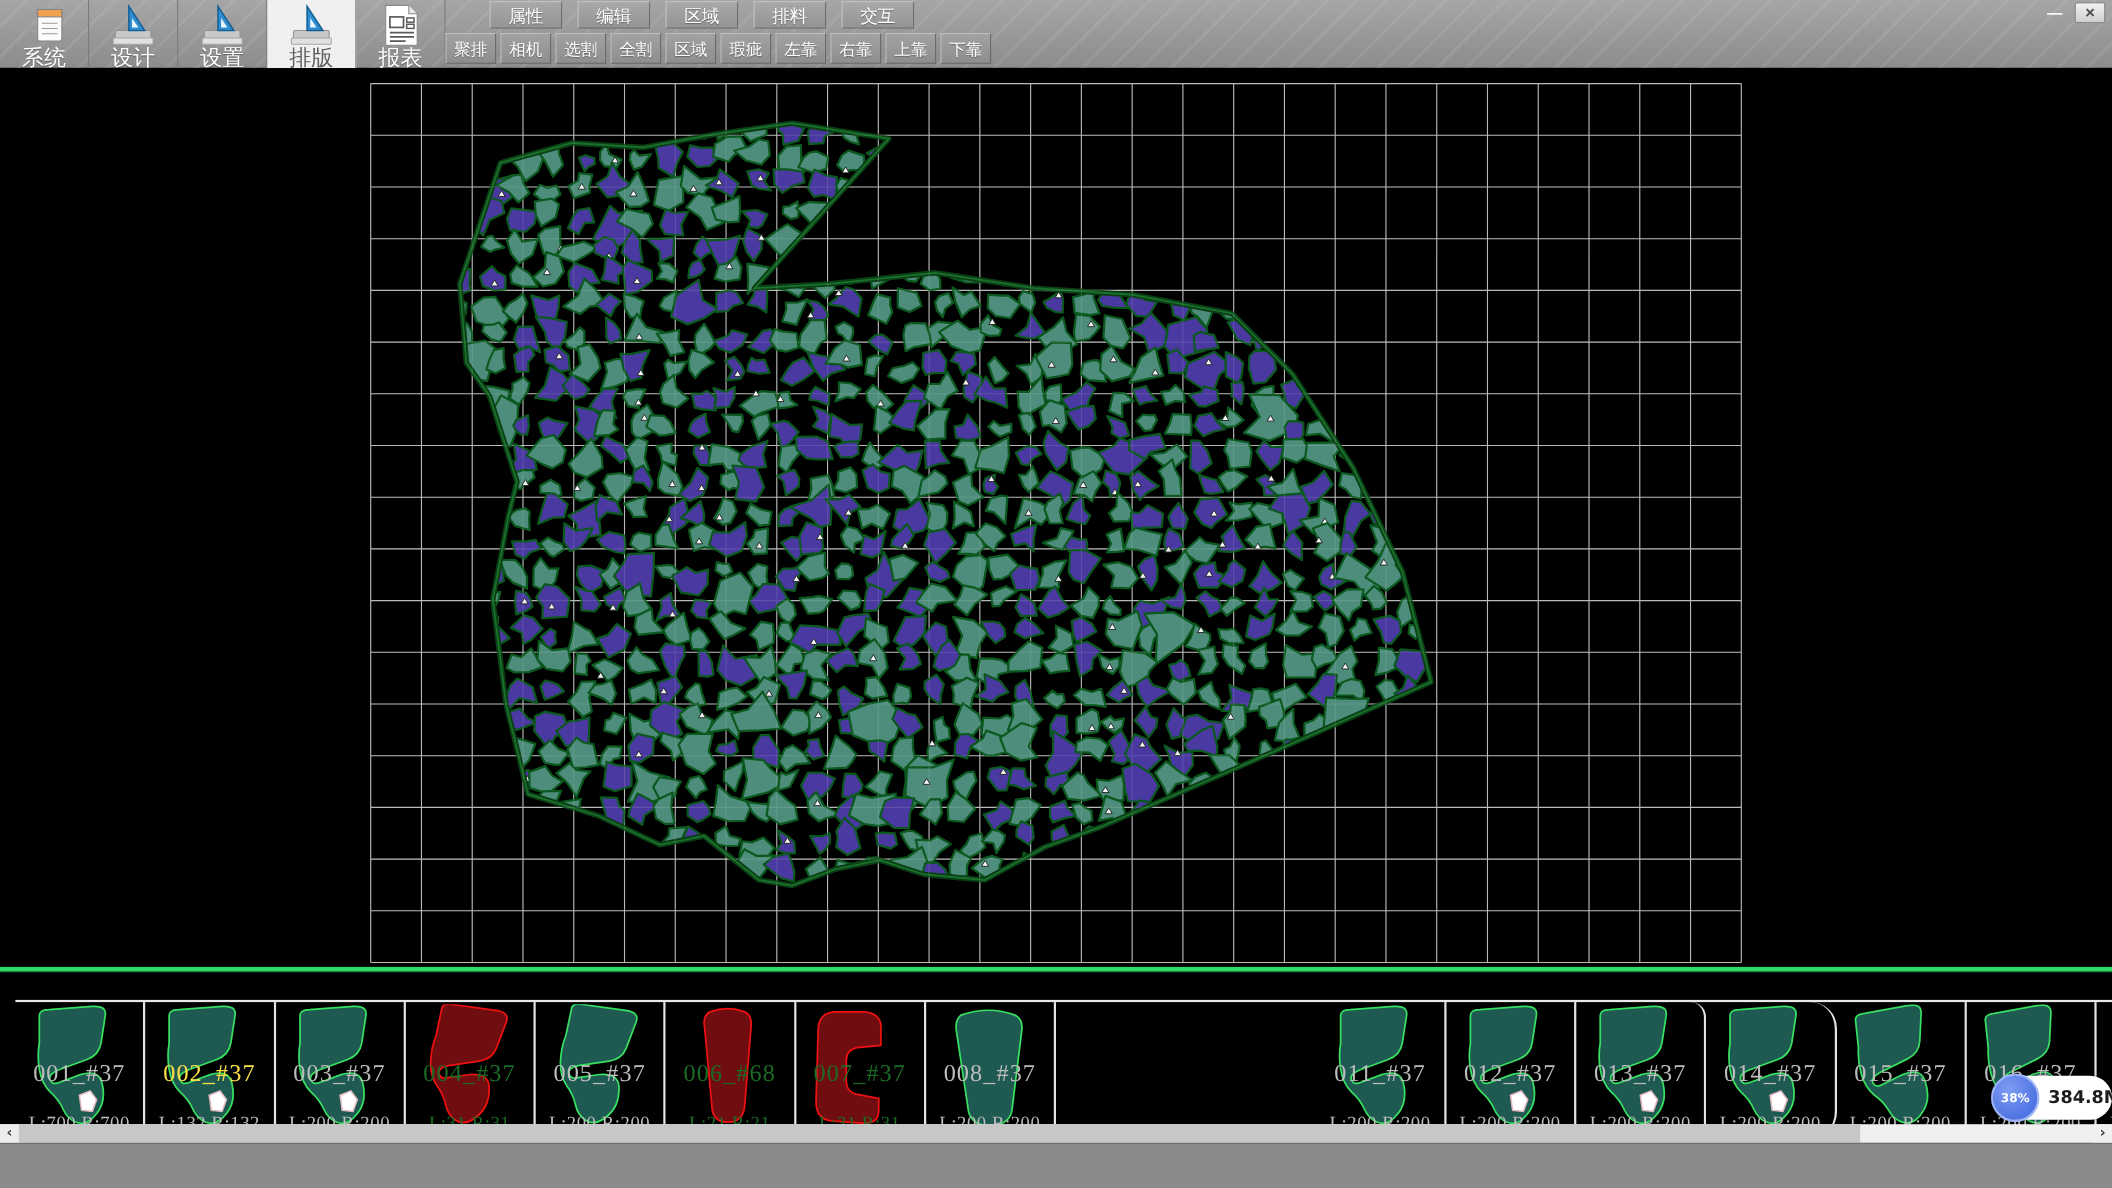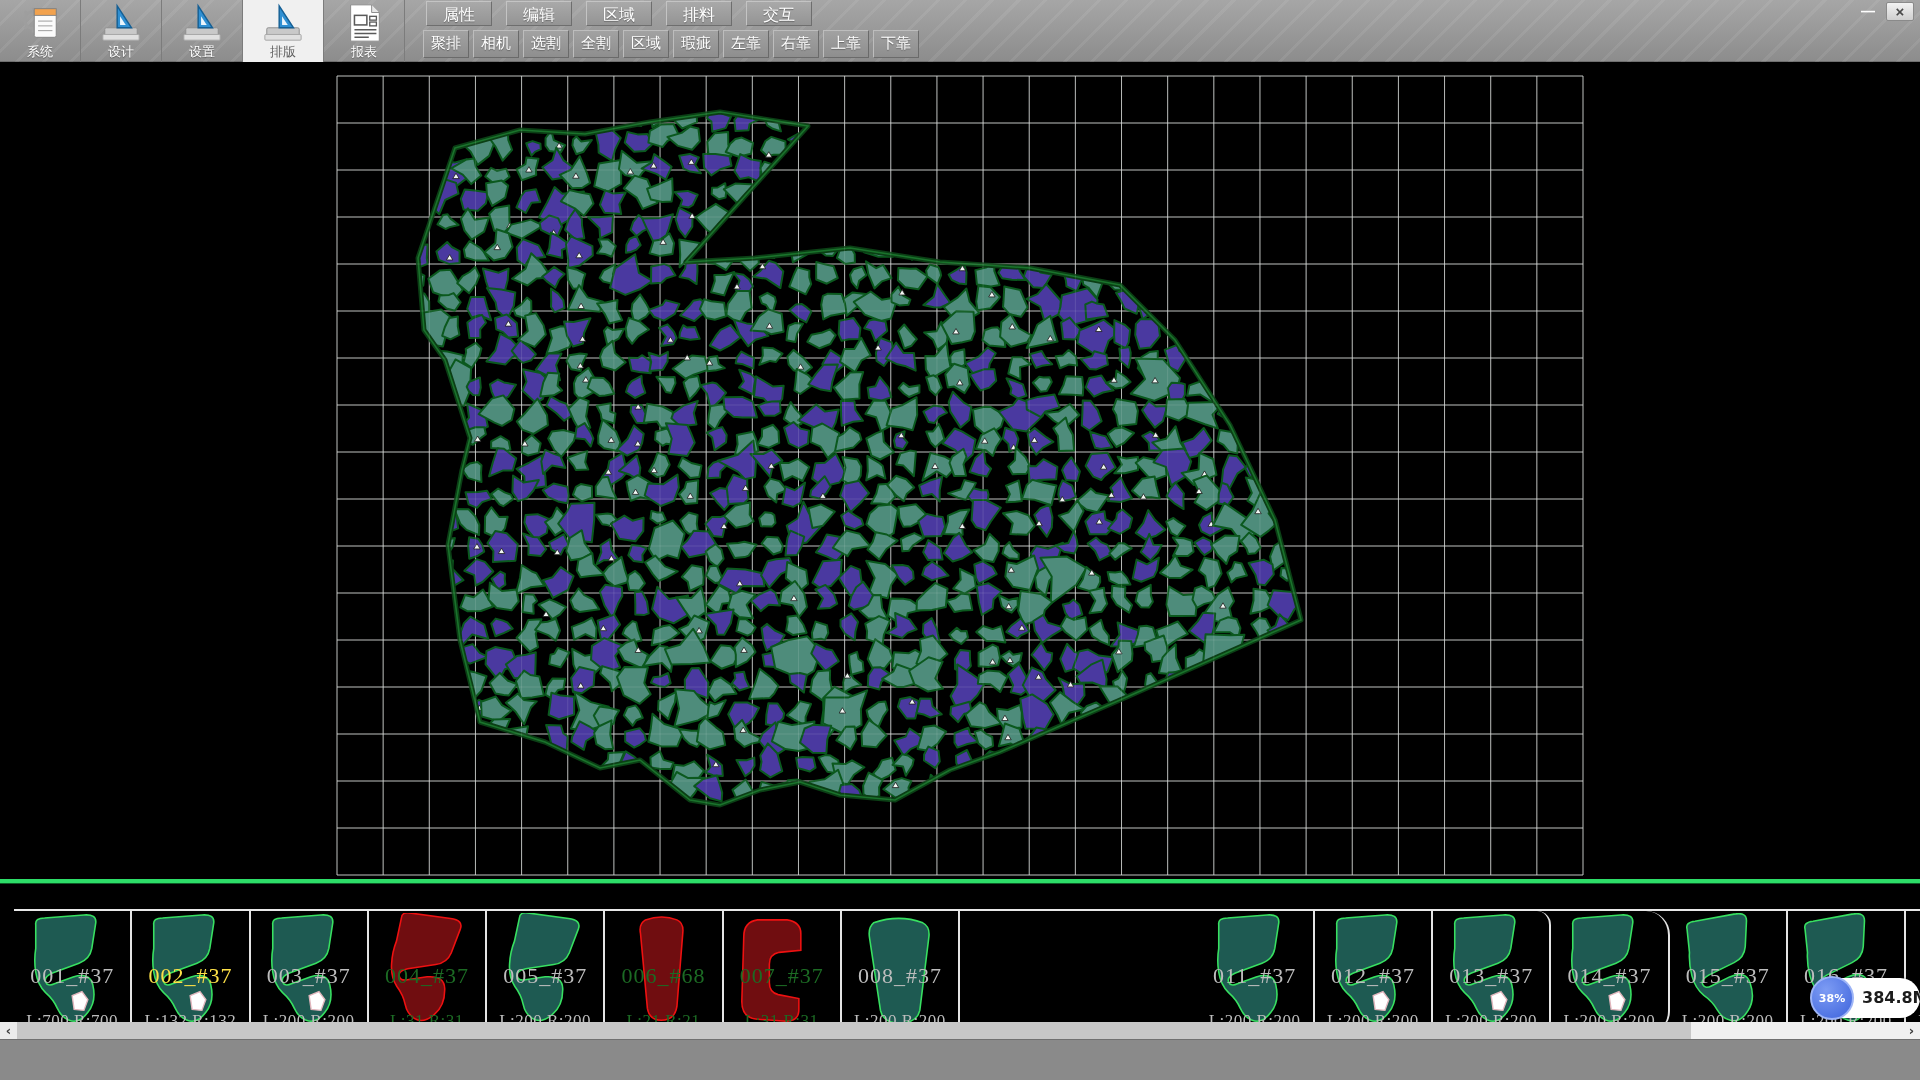--- a/index.html
+++ b/index.html
@@ -8,30 +8,30 @@
   
   header{position:absolute;left:0;top:0;width:1920px;height:62px;
     background:linear-gradient(#a6a6a6,#8c8c8c);
     box-shadow:inset 0 -1px 0 #6f6f6f;}
   header::before{content:"";position:absolute;inset:0;
     background:repeating-linear-gradient(135deg,transparent 0 16px,rgba(255,255,255,.07) 16px 19px);}
   .appbar{position:absolute;left:0;top:0;height:62px;display:flex;}
   .appbtn{position:relative;width:81px;height:62px;text-align:center;cursor:pointer;
     border-right:1px solid #7c7c7c;box-sizing:border-box;}
   .appbtn .ic{display:block;margin:2px auto 0;width:42px;height:42px;}
-  .appbtn .lbl{display:block;color:#fff;font-size:13px;line-height:16px;
+  .appbtn .lbl{display:block;color:#fff;font-size:20px;line-height:16px;
     text-shadow:0 1px 1px rgba(0,0,0,.35);}
   .appbtn.active{background:#f0f0f0;}
   .appbtn.active .lbl{color:#5f5f5f;text-shadow:none;}
-  .tabrow{position:absolute;left:426px;top:1px;display:flex;gap:14px;}
+  .tabrow{position:absolute;left:445px;top:1px;display:flex;gap:14px;}
   .tab{width:66px;height:25px;line-height:25px;text-align:center;color:#fff;font-size:16px;
     background:linear-gradient(#a9a9a9,#949494);
     border:1px solid;border-color:#c4c4c4 #6e6e6e #6e6e6e #c4c4c4;box-sizing:border-box;
     text-shadow:0 1px 1px rgba(0,0,0,.35);cursor:pointer;}
-  .actionrow{position:absolute;left:423px;top:30px;display:flex;gap:4px;font-family:Liberation Mono, monospace;}
+  .actionrow{position:absolute;left:405px;top:30px;display:flex;gap:4px;}
   .abtn{width:46px;height:28px;line-height:28px;text-align:center;color:#fff;font-size:15px;
     background:linear-gradient(#a2a2a2,#8e8e8e);
     border:1px solid;border-color:#bdbdbd #6a6a6a #6a6a6a #bdbdbd;box-sizing:border-box;
     text-shadow:0 1px 1px rgba(0,0,0,.35);cursor:pointer;}
   .winctrl{position:absolute;right:6px;top:2px;display:flex;gap:4px;align-items:flex-start;}
   .winbtn{width:28px;height:19px;text-align:center;line-height:17px;font-size:14px;cursor:pointer;
     border:0;background:transparent;color:#fff;font-weight:bold;padding:0;}
   .winbtn.close{background:linear-gradient(#f2f2f2,#cfcfcf);border:1px solid #8a8a8a;border-radius:2px;
     color:#4a4a4a;font-size:15px;}
   

